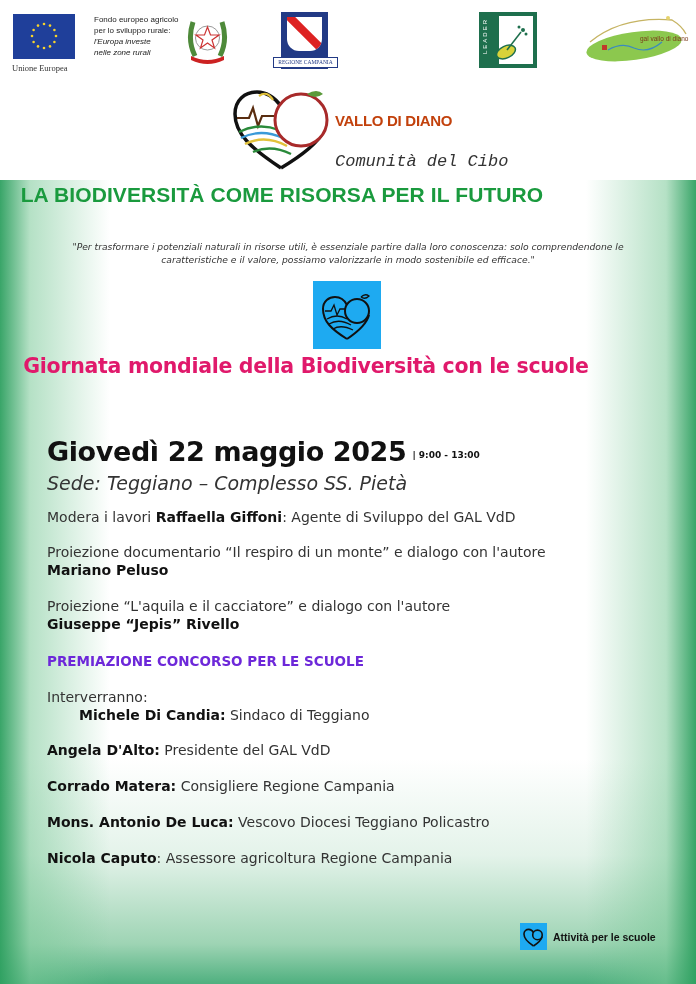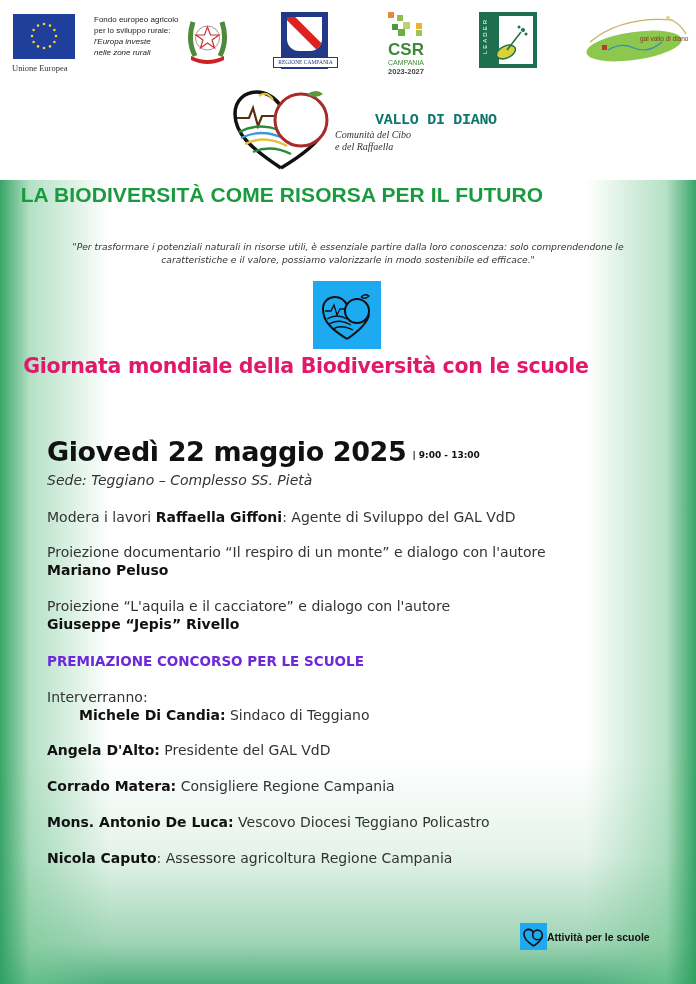--- a/index.html
+++ b/index.html
@@ -36,44 +36,44 @@
   .subtitle {
     position: absolute; left: 0; top: 354px; width: 612px; text-align: center;
     font-family: "DejaVu Sans", sans-serif; font-weight: bold;
     font-size: 20.5px; color: #e0196b; letter-spacing: -0.3px;
   }
   .content { position: absolute; left: 47px; }
   .date {
     top: 436px; font-size: 27px; font-weight: bold; color: #111; letter-spacing: -0.4px;
   }
   .date .time { font-size: 9px; font-weight: bold; margin-left: 6px; letter-spacing: 0; vertical-align: 3px; }
-  .venue { top: 472px; font-style: italic; font-size: 14px; color: #333; }
+  .venue { top: 472px; font-style: italic; font-size: 19px; color: #333; }
   .line { font-size: 14px; color: #333; white-space: nowrap; }
   .line b { color: #111; }
   .l1 { top: 509px; }
   .l2 { top: 544px; }
   .l3 { top: 562px; text-align: right; }
   .l4 { top: 598px; }
   .l5 { top: 616px; }
   .l6 { top: 653px; font-weight: bold; color: #6d28d9; font-size: 13.5px; }
   .l7 { top: 689px; }
   .l8 { top: 707px; margin-left: 32px; }
   .l9 { top: 742px; }
   .l10 { top: 778px; }
   .l11 { top: 814px; }
   .l12 { top: 850px; }
   .badge {
-    position: absolute; left: 520px; top: 923px; display: flex; align-items: center; 
+    position: absolute; left: 520px; top: 923px; display: flex; align-items: center; gap: 6px;
   }
   .badge-icon { width: 27px; height: 27px; background: #1eaaf1; }
   .badge-text { font-family: "Liberation Sans", sans-serif; font-weight: bold; font-size: 10.5px; color: #111; }
   .eu-text { font-family: "Liberation Sans", sans-serif; font-size: 8px; line-height: 11px; color: #222; margin-left: 16px; }
   .eu-caption { font-family: "Liberation Serif", serif; font-size: 8.5px; color: #333; }
-  .vdd-title { font-family: Liberation Mono, monospace; font-weight: bold; font-size: 15px; color: #0f766e; letter-spacing: -0.3px; margin-left: 40px; }
-  .vdd-sub { font-family: Liberation Serif, serif; font-style: italic; font-size: 10px; line-height: 12px; color: #333; }
+  .vdd-title { font-family: Liberation Sans, sans-serif; font-weight: bold; font-size: 15px; color: #c2410c; letter-spacing: -0.3px; }
+  .vdd-sub { font-family: Liberation Mono, monospace; font-style: italic; font-size: 17px; line-height: 12px; color: #333; margin-top: 27px; }
 </style>
 </head>
 <body>
 
 <div class="header">
 
   <div class="logo" style="left:13px; top:14px; width:62px; height:45px; background:#1f3f9a;">
     <svg width="62" height="45">
       <g fill="#f8d32a">
         <circle cx="31" cy="10" r="1.3"></circle>
@@ -109,34 +109,20 @@
     </svg>
   </div>
 
   <div class="logo" style="left:281px; top:12px; width:47px; height:57px; background:#223a85;">
     <div style="position:absolute; left:6px; top:5px; width:35px; height:34px; background:#fff; border-radius:0 0 12px 12px; overflow:hidden;">
       <div style="position:absolute; left:-8px; top:13px; width:55px; height:8px; background:#d22; transform:rotate(45deg);"></div>
     </div>
     <div style="position:absolute; left:-8px; top:45px; width:63px; height:9px; background:#fff; border:1px solid #223a85; font-family:'Liberation Serif',serif; font-size:5.5px; text-align:center; line-height:9px; color:#223a85;">REGIONE CAMPANIA</div>
   </div>
 
-  <div class="logo" style="left:383px; top:10px; width:46px; height:66px; text-align:center;">
-    <svg width="46" height="28">
-      <rect x="5" y="2" width="6" height="6" fill="#e08a3c"></rect>
-      <rect x="14" y="5" width="6" height="6" fill="#8cc04b"></rect>
-      <rect x="20" y="12" width="7" height="7" fill="#b7d37a"></rect>
-      <rect x="9" y="14" width="6" height="6" fill="#4d9a3a"></rect>
-      <rect x="15" y="19" width="7" height="7" fill="#6aaf3f"></rect>
-      <rect x="33" y="13" width="6" height="6" fill="#f0b12f"></rect>
-      <rect x="33" y="20" width="6" height="6" fill="#9cc455"></rect>
-    </svg>
-    <div style="font-family:'Liberation Sans',sans-serif; font-weight:bold; font-size:17px; line-height:16px; color:#3f8a3a;">CSR</div>
-    <div style="font-family:'Liberation Sans',sans-serif; font-size:7px; line-height:9px; color:#3f8a3a;">CAMPANIA</div>
-    <div style="font-family:'Liberation Sans',sans-serif; font-weight:bold; font-size:7.5px; line-height:9px; color:#444;">2023-2027</div>
-  </div>
 
   <div class="logo" style="left:479px; top:12px; width:58px; height:56px; background:#1e6f4d;">
     <div style="position:absolute; left:20px; top:4px; width:34px; height:48px; background:#fff;"></div>
     <svg style="position:absolute; left:0; top:0;" width="58" height="56">
       <ellipse cx="27" cy="40" rx="10" ry="6" fill="#d8d23a" stroke="#1e6f4d" stroke-width="1.5" transform="rotate(-25 27 40)"></ellipse>
       <path d="M28 38 L42 20" stroke="#1e6f4d" stroke-width="1.6"></path>
       <circle cx="44" cy="18" r="2" fill="#1e6f4d"></circle>
         <circle cx="40" cy="15" r="1.5" fill="#1e6f4d"></circle>
         <circle cx="47" cy="22" r="1.5" fill="#1e6f4d"></circle>
     </svg>

